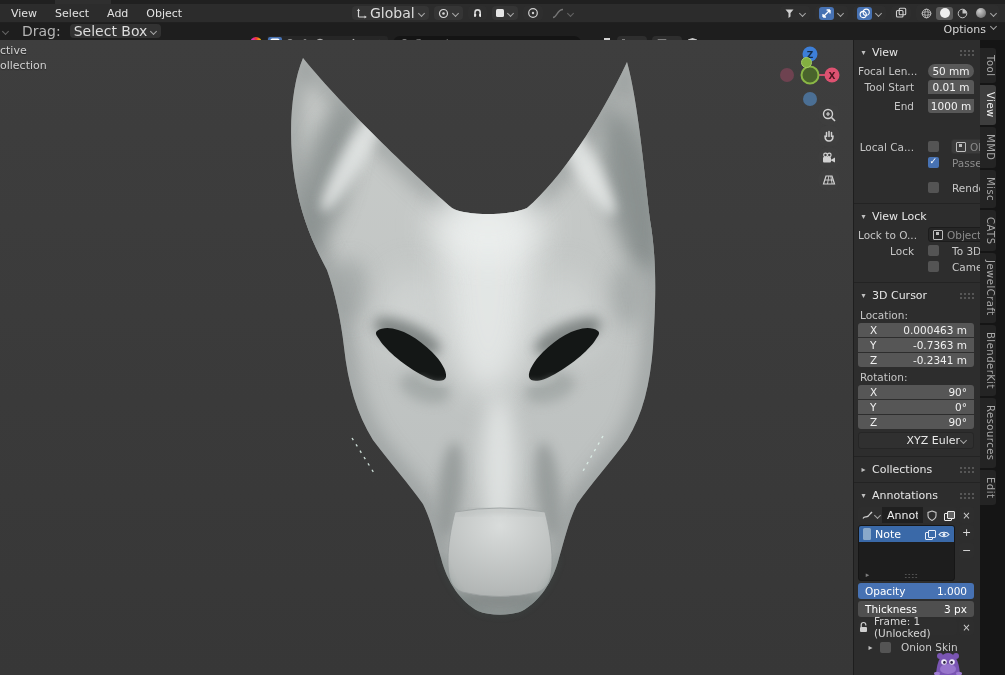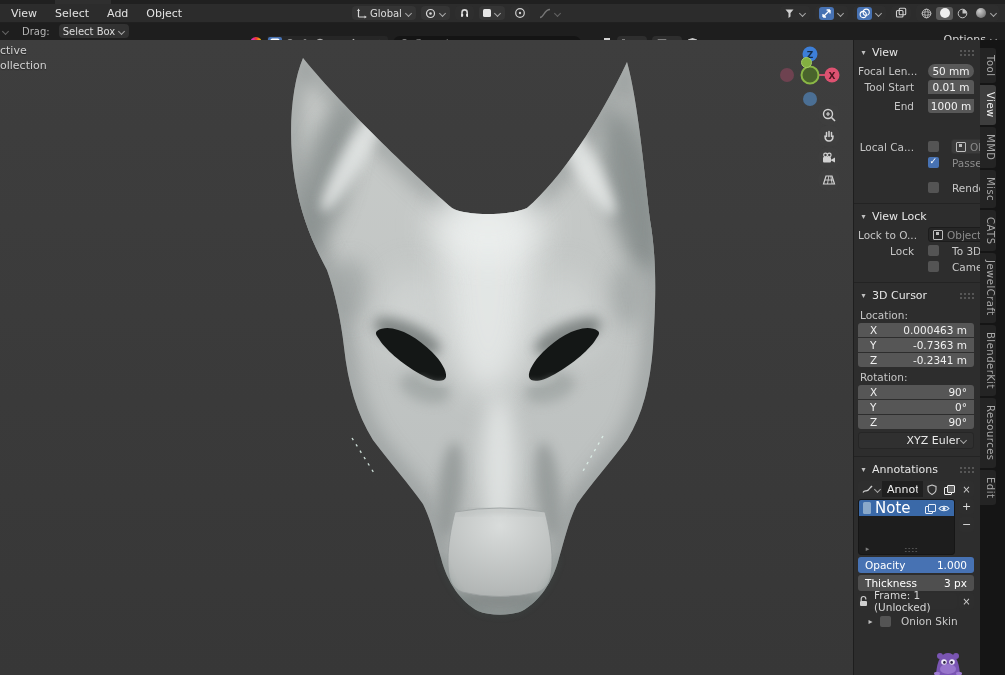--- a/index.html
+++ b/index.html
@@ -14,21 +14,21 @@
   .menu span{padding:0 9px;color:#e2e2e2;cursor:default;}
   .hgrp{position:absolute;top:2px;height:14px;display:flex;align-items:center;gap:5px;}
   .pill{display:flex;align-items:center;gap:3px;background:#353535;border-radius:4px;height:14px;padding:0 4px;}
   .pill.dark{background:#2e2e2e;}
   .pill .seg{display:flex;align-items:center;gap:2px;}
   .blue{background:#4772b3 !important;}
   .chev{width:7px;height:7px;position:relative;opacity:.75;flex:none;}
   .chev::after{content:"";position:absolute;left:1px;top:1px;width:4px;height:4px;
     border-right:1.2px solid #cfcfcf;border-bottom:1.2px solid #cfcfcf;transform:rotate(45deg);}
   .chev.dim{opacity:.4;}
-  .lblsm{color:#dcdcdc;font-size:10px;}
+  .lblsm{color:#dcdcdc;font-size:14px;}
   .dim{opacity:.45;}
   svg.ic{display:block;flex:none;}
   .sqico{width:8px;height:8px;background:#e6e6e6;border-radius:1.5px;flex:none;}
   .sphrow{display:flex;align-items:center;gap:1px;background:#2e2e2e;border-radius:4px;padding:1px 2px;height:14px;}
   .sphbtn{width:17px;height:13px;border-radius:3px;display:flex;align-items:center;justify-content:center;}
   .sphbtn.active{background:#5c5c5c;}
   .circ-solid{width:10px;height:10px;border-radius:50%;background:#efefef;}
   .circ-rend{width:10px;height:10px;border-radius:50%;background:radial-gradient(circle at 35% 30%,#cfcfcf,#5c5c5c);}
   .colorwheel{width:12px;height:12px;border-radius:50%;flex:none;
     background:conic-gradient(#e33,#ec0,#3c3,#0cc,#36e,#c3e,#e33);}
@@ -79,41 +79,41 @@
   .dbbtn{background:#2e2e2e;height:16px;display:flex;align-items:center;justify-content:center;gap:1px;padding:0 2px;box-sizing:border-box;}
   .dbname{flex:1;background:#1f1f1f;height:16px;display:flex;align-items:center;padding:0 5px;color:#efefef;box-sizing:border-box;min-width:0;}
   .dbname span{overflow:hidden;white-space:nowrap;}
   .r-l{border-radius:3px 0 0 3px;}
   .r-r{border-radius:0 3px 3px 0;}
   .xbtn{width:15px;height:16px;background:#2e2e2e;border-radius:3px;margin-left:2px;display:flex;align-items:center;justify-content:center;color:#cfcfcf;font-size:10px;flex:none;}
   .listwrap{display:flex;margin:2px 6px 2px 4px;gap:4px;}
   .listbox{flex:1;background:#1d1d1d;border:1px solid #161616;border-radius:3px;height:54px;position:relative;overflow:hidden;}
   .listrow{height:16px;background:#3a69a8;display:flex;align-items:center;gap:4px;padding:0 4px;}
   .swatch{width:8px;height:12px;background:#8aa9ca;border-radius:1.5px;flex:none;}
-  .lname{flex:1;color:#fff;font-size:15px;}
+  .lname{flex:1;color:#fff;font-size:11px;}
   .dup{width:9px;height:9px;position:relative;flex:none;}
   .dup::before{content:"";position:absolute;left:0;top:2px;width:6px;height:6px;border:1.1px solid #e8eef8;border-radius:1px;}
   .dup::after{content:"";position:absolute;left:3px;top:0;width:6px;height:6px;border:1.1px solid #e8eef8;border-radius:1px;background:#3a69a8;}
   .listfoot{position:absolute;left:4px;right:4px;bottom:1px;display:flex;align-items:center;}
   .lgrip{margin:0 auto;width:14px;height:5px;opacity:.5;background-image:radial-gradient(#888 28%,transparent 32%);background-size:3.5px 3px;}
   .pmcol{display:flex;flex-direction:column;gap:3px;}
   .pm{width:15px;height:15px;background:#2e2e2e;border-radius:3px;color:#dcdcdc;display:flex;align-items:center;justify-content:center;font-size:11px;}
   .slider{height:16px;border-radius:3px;margin:2px 6px 2px 4px;display:flex;align-items:center;justify-content:space-between;padding:0 7px;color:#fff;font-size:10.5px;}
   .slider.op{background:#4772b3;}
   .slider.th{background:#4f4f4f;}
   .framerow{display:flex;align-items:center;margin:2px 6px 2px 4px;}
   .framebtn{flex:1;height:16px;background:#2e2e2e;border-radius:3px;display:flex;align-items:center;justify-content:center;gap:5px;color:#d6d6d6;font-size:10.5px;}
   .onionrow{display:flex;align-items:center;gap:5px;margin:6px 6px 0 12px;}
   
   .tabstrip{position:absolute;left:980px;top:40px;width:25px;height:635px;background:#151515;}
   .tabcol{position:absolute;left:0;top:8px;display:flex;flex-direction:column;gap:2px;}
   .tab{writing-mode:vertical-rl;width:16px;padding:7px 0;background:#242424;color:#a8a8a8;
        border-radius:0 3px 3px 0;font-size:10px;text-align:center;letter-spacing:.5px;}
   .tab.active{background:#3e3e3e;color:#f0f0f0;}
-  .options{position:absolute;right:8px;top:0;height:32px;display:flex;align-items:center;gap:4px;color:#d6d6d6;}
+  .options{position:absolute;right:8px;top:0;height:32px;display:flex;align-items:flex-start;gap:4px;color:#d6d6d6;}
   .mascot{position:absolute;left:925px;top:646px;}
 </style>
 </head>
 <body>
 
 <div class="app">
 
   <div class="topstrip">
     <div class="tabrem"></div>
   </div>
@@ -537,20 +537,27 @@
       <div class="vrow grpBot">
         <span>Z</span>
         <span>90°</span>
       </div>
       <div class="dd">
         <span class="ddl">XYZ Euler</span>
         <span class="chev"></span>
       </div>
     </div>
 
+    <div class="sect" style="padding-bottom:3px;">
+      <div class="sect-h">
+        <span class="tri closed"></span>
+        <span>Collections</span>
+        <span class="grip"></span>
+      </div>
+    </div>
 
     <div class="sect">
       <div class="sect-h">
         <span class="tri open"></span>
         <span>Annotations</span>
         <span class="grip"></span>
       </div>
       <div class="dbrow">
         <span class="dbbtn r-l" style="width:24px;">
           <svg class="ic" width="11" height="11" viewBox="0 0 11 11">

